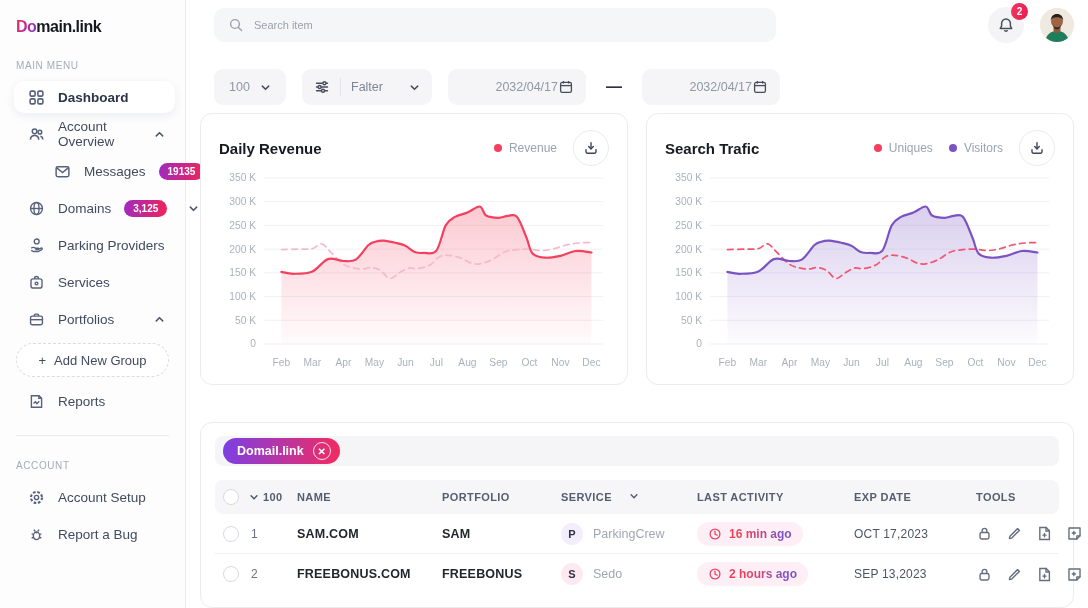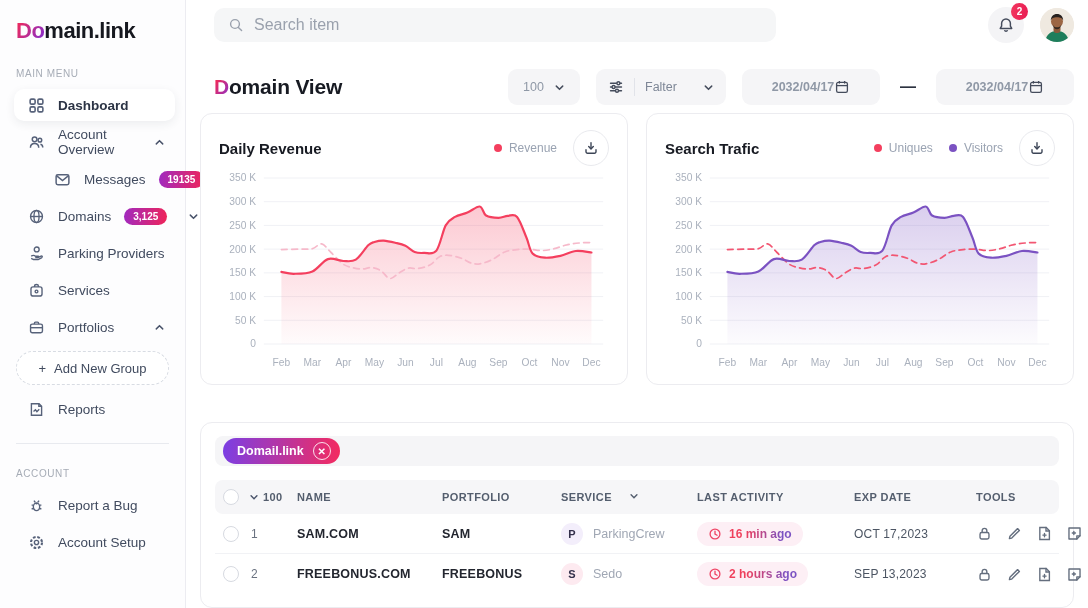--- a/index.html
+++ b/index.html
@@ -3,21 +3,21 @@
 <meta charset="utf-8">
 <style>
   * { margin:0; padding:0; box-sizing:border-box; }
   html,body { width:1088px; height:608px; overflow:hidden; background:#fff;
     font-family:"Liberation Sans", sans-serif; }
   .app { display:flex; width:1088px; height:608px; }
 
   
   .sidebar { width:186px; height:608px; background:#fdfdfe; border-right:1px solid #ececf1;
     padding:14px 0 0 0; flex-shrink:0; }
-  .logo { font-size:22px; font-weight:800; letter-spacing:-0.5px; padding:4px 16px 0 16px; color:#16181f; }
+  .logo { font-size:16px; font-weight:800; letter-spacing:-0.5px; padding:4px 16px 0 16px; color:#16181f; }
   .logo .grad { background:linear-gradient(120deg,#ee2a5b 10%,#8b2fc9 90%);
     -webkit-background-clip:text; background-clip:text; color:transparent; }
   .menu-label { font-size:10px; color:#a6acb6; letter-spacing:0.6px; padding:0 16px; margin:24px 0 10px; }
   .side-item { display:flex; align-items:center; gap:13px; height:32px; margin:5px 10px 5px 14px;
     padding:0 10px 0 14px; color:#414b5f; font-size:13.5px; border-radius:10px; cursor:pointer; }
   .side-item .sicon { display:flex; color:#57627a; flex-shrink:0; }
   .side-item.active { background:#fff; box-shadow:0 3px 10px rgba(40,45,60,.08); font-weight:700; color:#2c3445; }
   .side-item.sub { margin-left:40px; }
   .badge { margin-left:auto; background:linear-gradient(95deg,#a02ac0,#ef2458);
     color:#fff; font-size:10px; font-weight:700; padding:3px 9px; border-radius:11px; }
@@ -26,42 +26,42 @@
   .dashed-btn { display:flex; align-items:center; justify-content:center; gap:8px; height:34px;
     margin:8px 16px; border:1px dashed #d8dce3; border-radius:17px; background:#fff;
     font-size:13px; color:#414b5f; cursor:pointer; }
   .side-divider { border:none; border-top:1px solid #e8eaef; margin:18px 16px 0; }
 
   
   .main { flex:1; display:flex; flex-direction:column; min-width:0; }
   .topbar { height:56px; display:flex; align-items:center; padding:0 14px 0 28px; gap:12px; }
   .search { width:562px; height:34px; background:#f5f6f7; border-radius:10px; display:flex;
     align-items:center; gap:10px; padding:0 14px; color:#9aa1ad; }
-  .search input { border:none; outline:none; background:transparent; font-size:16px;
+  .search input { border:none; outline:none; background:transparent; font-size:11px;
     color:#5b6473; width:100%; font-family:"Liberation Sans",sans-serif; }
   .search input::placeholder { color:#9aa1ad; }
   .top-right { margin-left:auto; display:flex; align-items:center; gap:16px; }
   .bell-wrap { position:relative; width:36px; height:36px; background:#f4f4f6; border-radius:50%;
     display:flex; align-items:center; justify-content:center; color:#454c5c; cursor:pointer; }
   .notif-badge { position:absolute; top:-4px; right:-4px; min-width:17px; height:17px;
     background:linear-gradient(100deg,#f3365f,#e81d53); color:#fff; font-size:10px; font-weight:700;
     border-radius:9px; display:flex; align-items:center; justify-content:center; padding:0 4px; }
   .avatar { width:34px; height:34px; border-radius:50%; overflow:hidden; cursor:pointer; background:#efe9e0; }
 
   .page-head { display:flex; align-items:center; padding:20px 14px 0 28px; gap:16px; }
   .page-title { font-size:21px; font-weight:800; color:#171a22; letter-spacing:-0.2px; margin-right:auto; }
   .page-title .grad { background:linear-gradient(120deg,#ee2a5b 20%,#8b2fc9 95%);
     -webkit-background-clip:text; background-clip:text; color:transparent; }
   .ctl { height:36px; background:#f5f5f7; border-radius:9px; display:flex; align-items:center;
     font-size:12.5px; color:#8f98a6; cursor:pointer; }
   .ctl-pagesize { width:72px; justify-content:center; gap:10px; }
   .ctl-filter { width:130px; padding:0 12px; gap:10px; color:#6a7385; }
   .ctl-filter .divider { width:1px; height:18px; background:#e1e3e9; }
   .ctl-filter .flabel { flex:1; color:#7d8696; }
-  .ctl-date { width:138px; padding:0 12px; justify-content:center;font-weight:bold; }
+  .ctl-date { width:138px; padding:0 12px; justify-content:flex-end; }
   .date-sep { color:#2c3240; font-weight:700; margin:0 4px; }
   .ctl .icn { display:flex; color:#454c5c; }
 
   
   .charts { display:flex; gap:18px; margin:8px 14px 0 14px; }
   .chart-card { flex:1; height:272px; border:1px solid #ececf0; border-radius:12px; background:#fff;
     padding:14px 18px 12px 18px; min-width:0; }
   .chart-head { display:flex; align-items:center; gap:16px; height:40px; }
   .chart-title { font-size:15px; font-weight:800; color:#171a22; margin-right:auto; }
   .legend { display:flex; align-items:center; gap:16px; }
@@ -232,38 +232,38 @@
           </svg>
       </span>
       <span>Reports</span>
     </div>
 
     <hr class="side-divider">
     <div class="menu-label">ACCOUNT</div>
 
     <div class="side-item">
       <span class="sicon">
+        <svg width="17" height="17" viewBox="0 0 16 16" fill="none" stroke="currentColor">
+            <circle cx="8" cy="8" r="2" stroke-width="1.3"></circle>
+            <circle cx="8" cy="8" r="5.2" stroke-width="2" stroke-dasharray="2.5 1.6"></circle>
+          </svg>
+      </span>
+      <span>Account Setup</span>
+    </div>
+
+    <div class="side-item">
+      <span class="sicon">
         <svg width="17" height="17" viewBox="0 0 16 16" fill="none" stroke="currentColor" stroke-width="1.3">
             <ellipse cx="8" cy="9.2" rx="3" ry="3.6"></ellipse>
             <path d="M8 5.6V7"></path>
             <path d="M5.6 3.4l1.2 1.5M10.4 3.4L9.2 4.9"></path>
             <path d="M3.4 7.6H5M3.4 11h1.7M12.6 7.6H11M12.6 11h-1.7"></path>
           </svg>
       </span>
       <span>Report a Bug</span>
-    </div>
-
-    <div class="side-item">
-      <span class="sicon">
-        <svg width="17" height="17" viewBox="0 0 16 16" fill="none" stroke="currentColor">
-            <circle cx="8" cy="8" r="2" stroke-width="1.3"></circle>
-            <circle cx="8" cy="8" r="5.2" stroke-width="2" stroke-dasharray="2.5 1.6"></circle>
-          </svg>
-      </span>
-      <span>Account Setup</span>
     </div>
   </aside>
 
   <main class="main">
 
     <div class="topbar">
       <div class="search">
         <span style="display:flex">
           <svg width="16" height="16" viewBox="0 0 16 16" fill="none" stroke="currentColor" stroke-width="1.4" stroke-linecap="round">
               <circle cx="7" cy="7" r="4.4"></circle>
@@ -289,21 +289,20 @@
               <rect x="13.5" y="17" width="7" height="8" rx="3" fill="#8a5a3b"></rect>
               <circle cx="17" cy="13.5" r="6" fill="#9c6644"></circle>
               <path d="M10.8 12.5c0-4 2.6-6.6 6.2-6.6s6.2 2.6 6.2 6.6c-1-2.4-2.4-3.3-6.2-3.3s-5.2.9-6.2 3.3z" fill="#26201d"></path>
               <path d="M12.6 16.5c.6 3.2 2.2 4.8 4.4 4.8s3.8-1.6 4.4-4.8c-1 2-2.4 2.8-4.4 2.8s-3.4-.8-4.4-2.8z" fill="#26201d" opacity=".85"></path>
             </svg>
         </div>
       </div>
     </div>
 
     <div class="page-head">
-      <h1 class="page-title"><span class="grad">D</span><span>omain View</span></h1>
 
       <div class="ctl ctl-pagesize">
         <span>100</span>
         <span class="icn">
           <svg width="11" height="11" viewBox="0 0 12 12" fill="none" stroke="currentColor" stroke-width="1.6" stroke-linecap="round">
               <polyline points="2.5,4.5 6,8 9.5,4.5"></polyline>
             </svg>
         </span>
       </div>
 

